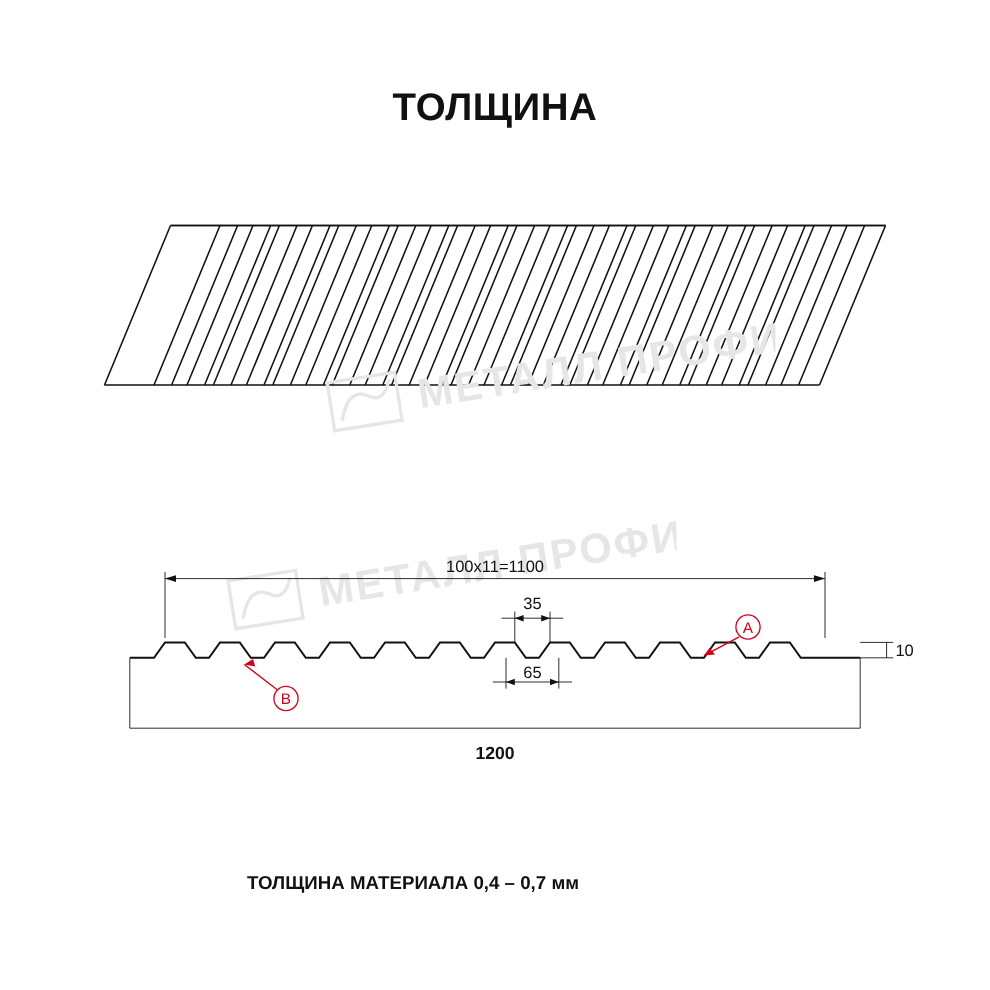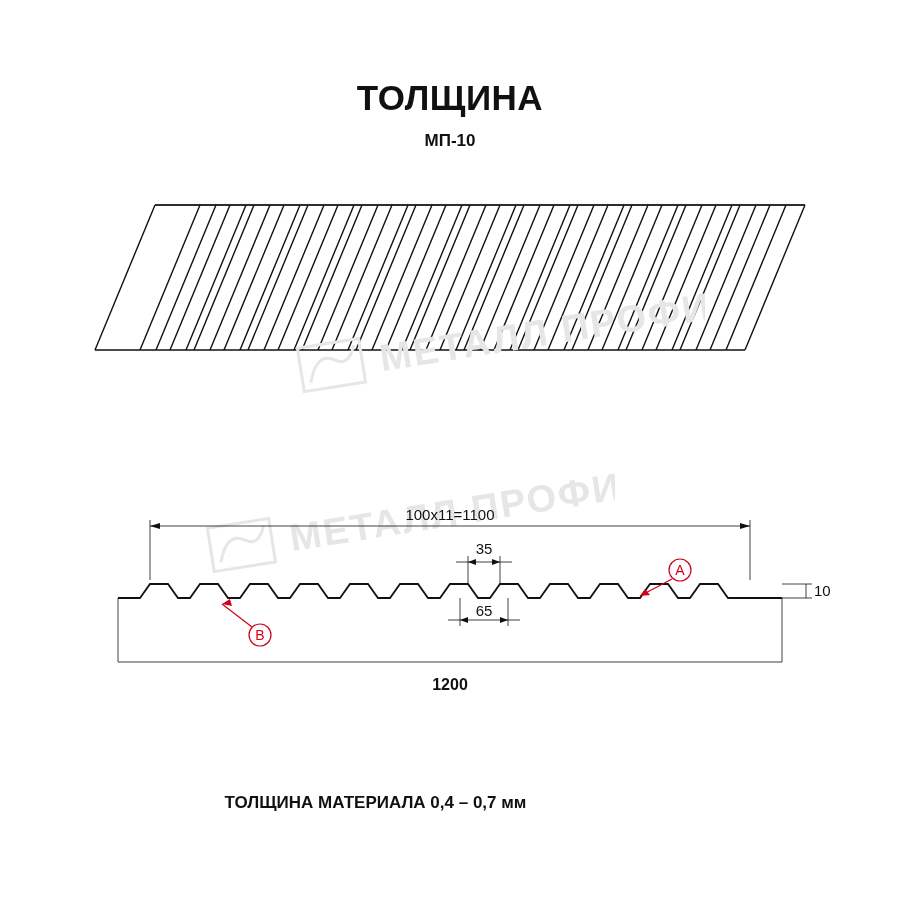--- a/index.html
+++ b/index.html
@@ -88,21 +88,20 @@
     font-size: 14px;
     fill: #d0021b;
   }
 </style>
 </head>
 <body>
 
 <div class="page">
 
   <div class="title">ТОЛЩИНА</div>
-  <div class="subtitle">МП-10</div>
 
   <svg width="900" height="430" viewBox="0 0 900 430">
     <g stroke="#111" stroke-width="1.4" fill="none" stroke-linejoin="miter">
 
       <path d="M95 350 L155 205"></path>
 
       <path d="M745 350 L805 205"></path>
 
       <path d="M95 350 L745 350"></path>
 

